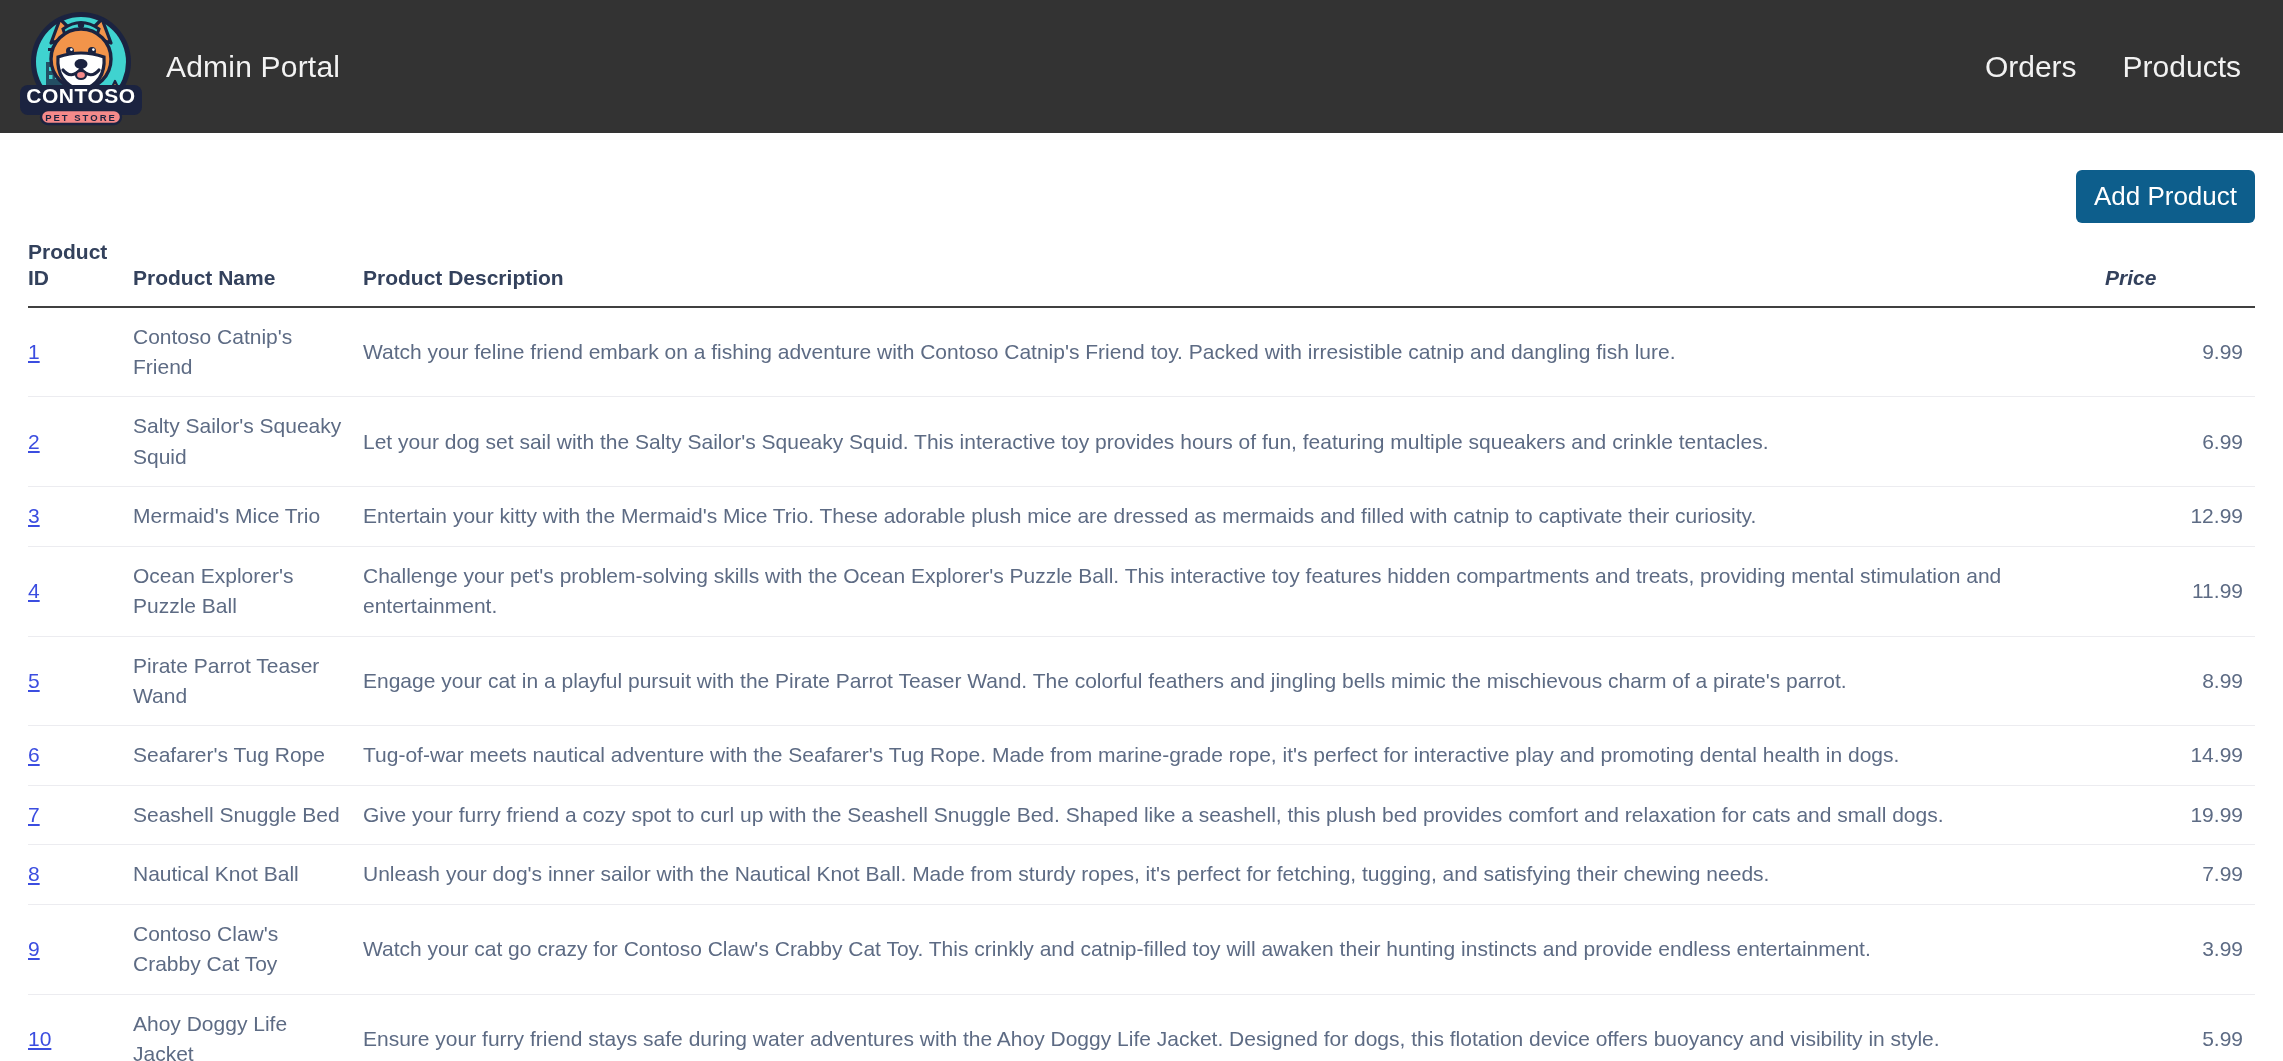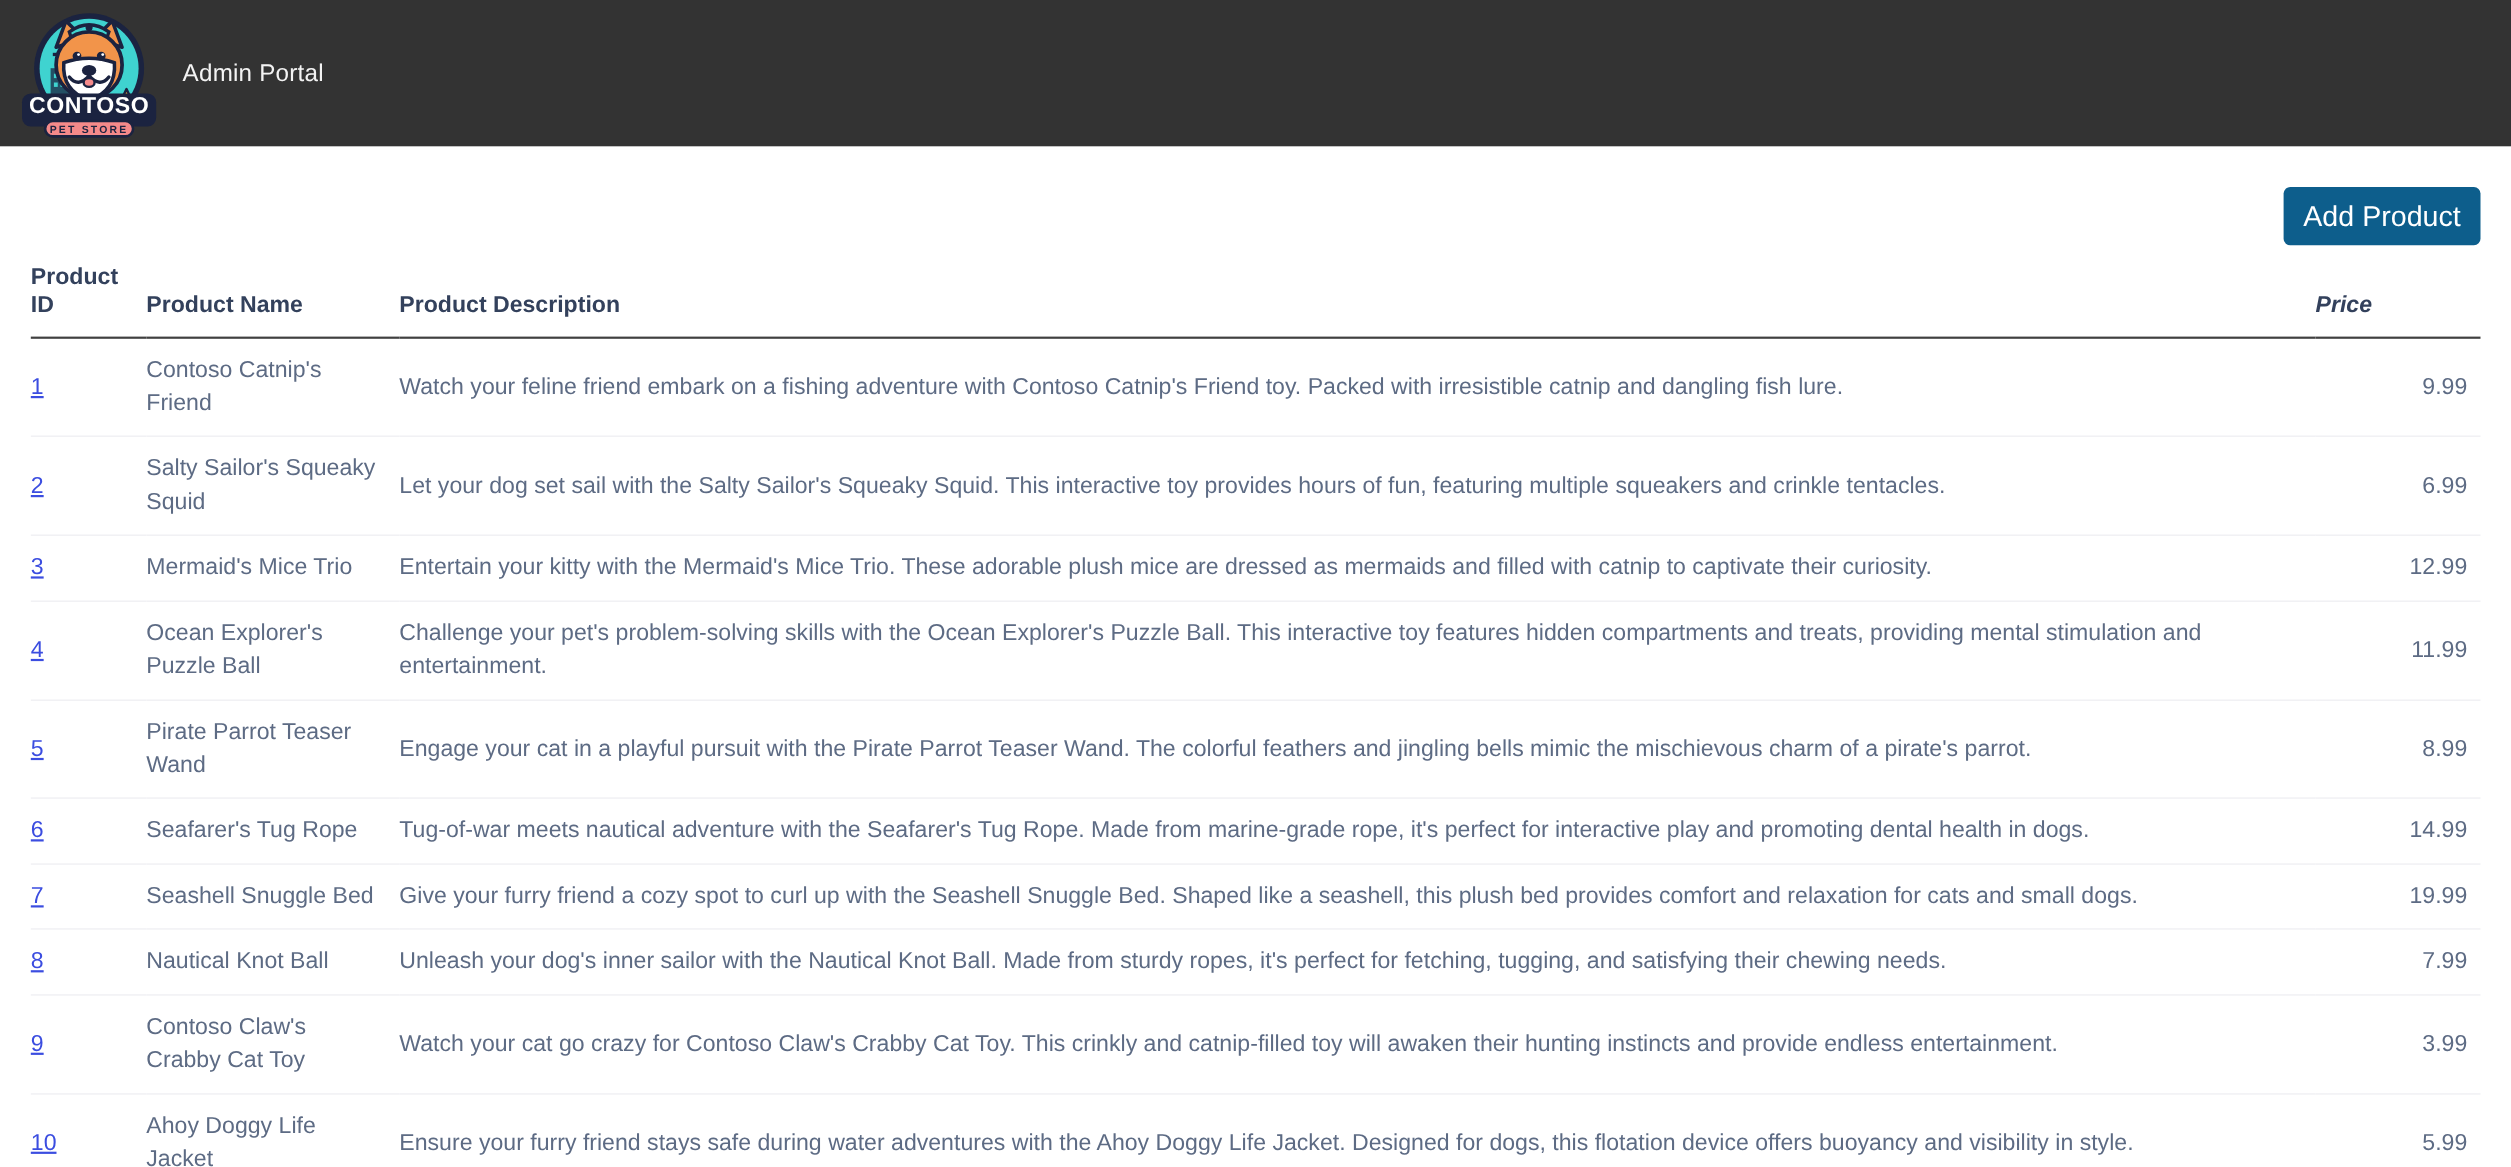--- a/index.html
+++ b/index.html
@@ -29,21 +29,21 @@
   }
   .logo {
     width: 126px;
     height: 120px;
     flex: 0 0 126px;
     position: relative;
   }
   .logo svg { display: block; }
   .brand-title {
     color: #f3f3f3;
-    font-size: 22px;
+    font-size: 30px;
     font-weight: 400;
     letter-spacing: 0.2px;
     white-space: nowrap;
   }
   .nav-links {
     margin-left: auto;
     display: flex;
     align-items: center;
     gap: 46px;
     padding-right: 42px;
@@ -167,20 +167,24 @@
         <path d="M10 78 h106 a8 8 0 0 1 8 8 v14 a8 8 0 0 1 -8 8 h-106 a8 8 0 0 1 -8 -8 v-14 a8 8 0 0 1 8 -8 z" fill="#1b2340"></path>
         <text x="63" y="96" text-anchor="middle" font-family="'Liberation Sans', sans-serif" font-size="21" font-weight="bold" fill="#ffffff" letter-spacing="0.5">CONTOSO</text>
 
         <path d="M30 103 h66 a7 7 0 0 1 7 7 a7 7 0 0 1 -7 7 h-66 a7 7 0 0 1 -7 -7 a7 7 0 0 1 7 -7 z" fill="#f58a8a" stroke="#1b2340" stroke-width="2.4"></path>
         <text x="63" y="114" text-anchor="middle" font-family="'Liberation Sans', sans-serif" font-size="9.5" font-weight="bold" fill="#1b2340" letter-spacing="2">PET STORE</text>
       </svg>
     </div>
     <span class="brand-title">Admin Portal</span>
   </div>
 
+  <nav class="nav-links">
+    <a class="nav-link" href="#">Orders</a>
+    <a class="nav-link" href="#">Products</a>
+  </nav>
 </div>
 
 <div class="page">
 
   <div class="toolbar">
     <button class="btn-primary">Add Product</button>
   </div>
 
   <table class="products">
     <thead>

